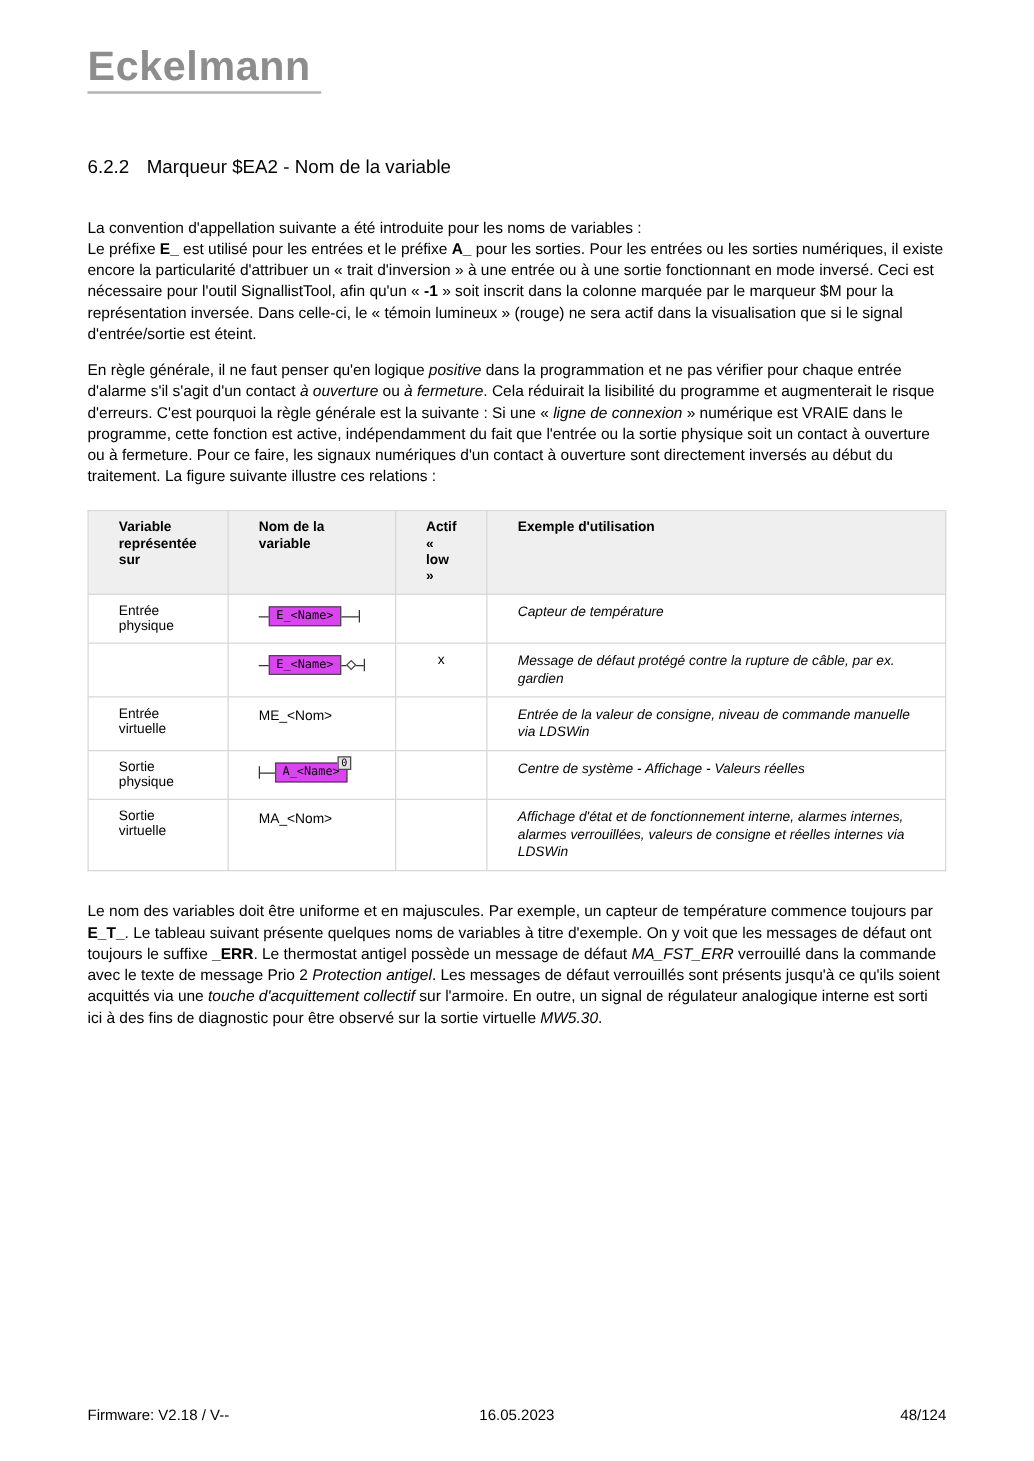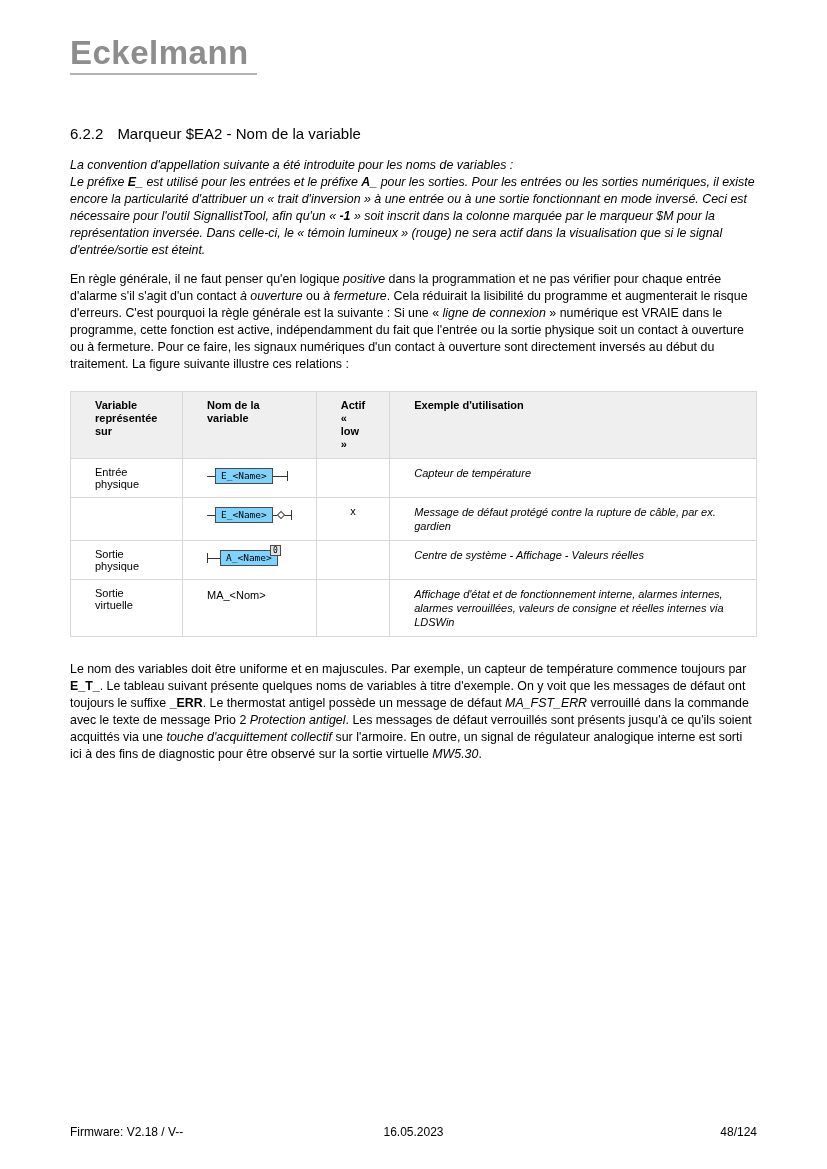--- a/index.html
+++ b/index.html
@@ -13,21 +13,21 @@
     display:inline-block; margin-top:36px;
     font-size:33px; font-weight:700; letter-spacing:0.5px; line-height:1;
     color:#8d8d8d; padding:0 8px 4px 0;
     border-bottom:2px solid #b3b3b3;
   }
 
   .heading { margin-top:50px; font-size:15px; font-weight:400; color:#000; display:flex; }
   .heading .num { margin-right:14px; }
 
   p.body { margin-top:12px; font-size:12.4px; line-height:17px; color:#000; }
-  p.body.first { margin-top:15px;font-style:italic; }
+  p.body.first { margin-top:32px; }
   p.body.after-table { margin-top:24px; }
 
   table.vars { margin-top:18px; width:100%; border-collapse:collapse; font-size:11px; color:#000; }
   .vars th, .vars td { border:1px solid #d8d8d8; padding:7px 24px; text-align:left; vertical-align:top; }
   .vars thead th { background:#efefef; font-weight:700; line-height:13px; }
   .vars th .thw { display:inline-block; }
   .vars th.h-var .thw { max-width:86px; }
   .vars th.h-nom .thw { max-width:70px; }
   .vars th.h-low .thw { max-width:44px; }
   .vars col.c1 { width:112px; }
@@ -36,21 +36,21 @@
   .vars td.c-low { text-align:center; }
   .vars td.c-ex { line-height:14px;font-style:italic; }
   .vars td.c-sym { padding-top:9px; padding-bottom:9px; }
 
   
   .sym { display:flex; align-items:center; height:16px; }
   .wire { height:1px; background:#333; flex:none; }
   .tickv { width:1px; height:10px; background:#333; flex:none; }
   .symbox {
     position:relative; flex:none;
-    border:1px solid #4a4a4a; background:#7dd3fc;
+    border:1px solid #4a4a4a; background:#d946ef;
     font-family:"DejaVu Sans Mono", monospace;
     font-size:9.5px; line-height:11px; padding:1px 5px 2px;
     white-space:nowrap;
   }
   .diamond { width:6px; height:6px; border:1px solid #4a4a4a; transform:rotate(45deg); flex:none; background:#fff; }
   .badge {
     position:absolute; top:-6px; right:-4px;
     border:1px solid #4a4a4a; background:#e2e2e2;
     font-family:"DejaVu Sans Mono", monospace;
     font-size:8px; line-height:9px; padding:0 2px;
@@ -119,20 +119,26 @@
               <span class="wire" style="width:5px"></span>
               <span class="diamond"></span>
               <span class="wire" style="width:7px"></span>
               <span class="tickv"></span>
             </div>
           </td>
           <td class="c-low">x</td>
           <td class="c-ex">Message de défaut protégé contre la rupture de câble, par ex. gardien</td>
         </tr>
 
+        <tr>
+          <td class="c-var">Entrée virtuelle</td>
+          <td class="c-sym">ME_&lt;Nom&gt;</td>
+          <td class="c-low"></td>
+          <td class="c-ex">Entrée de la valeur de consigne, niveau de commande manuelle via LDSWin</td>
+        </tr>
 
         <tr>
           <td class="c-var">Sortie physique</td>
           <td class="c-sym">
             <div class="sym">
               <span class="tickv"></span>
               <span class="wire" style="width:12px"></span>
               <span class="symbox"><span>A_&lt;Name&gt;</span><span class="badge">0</span></span>
             </div>
           </td>

